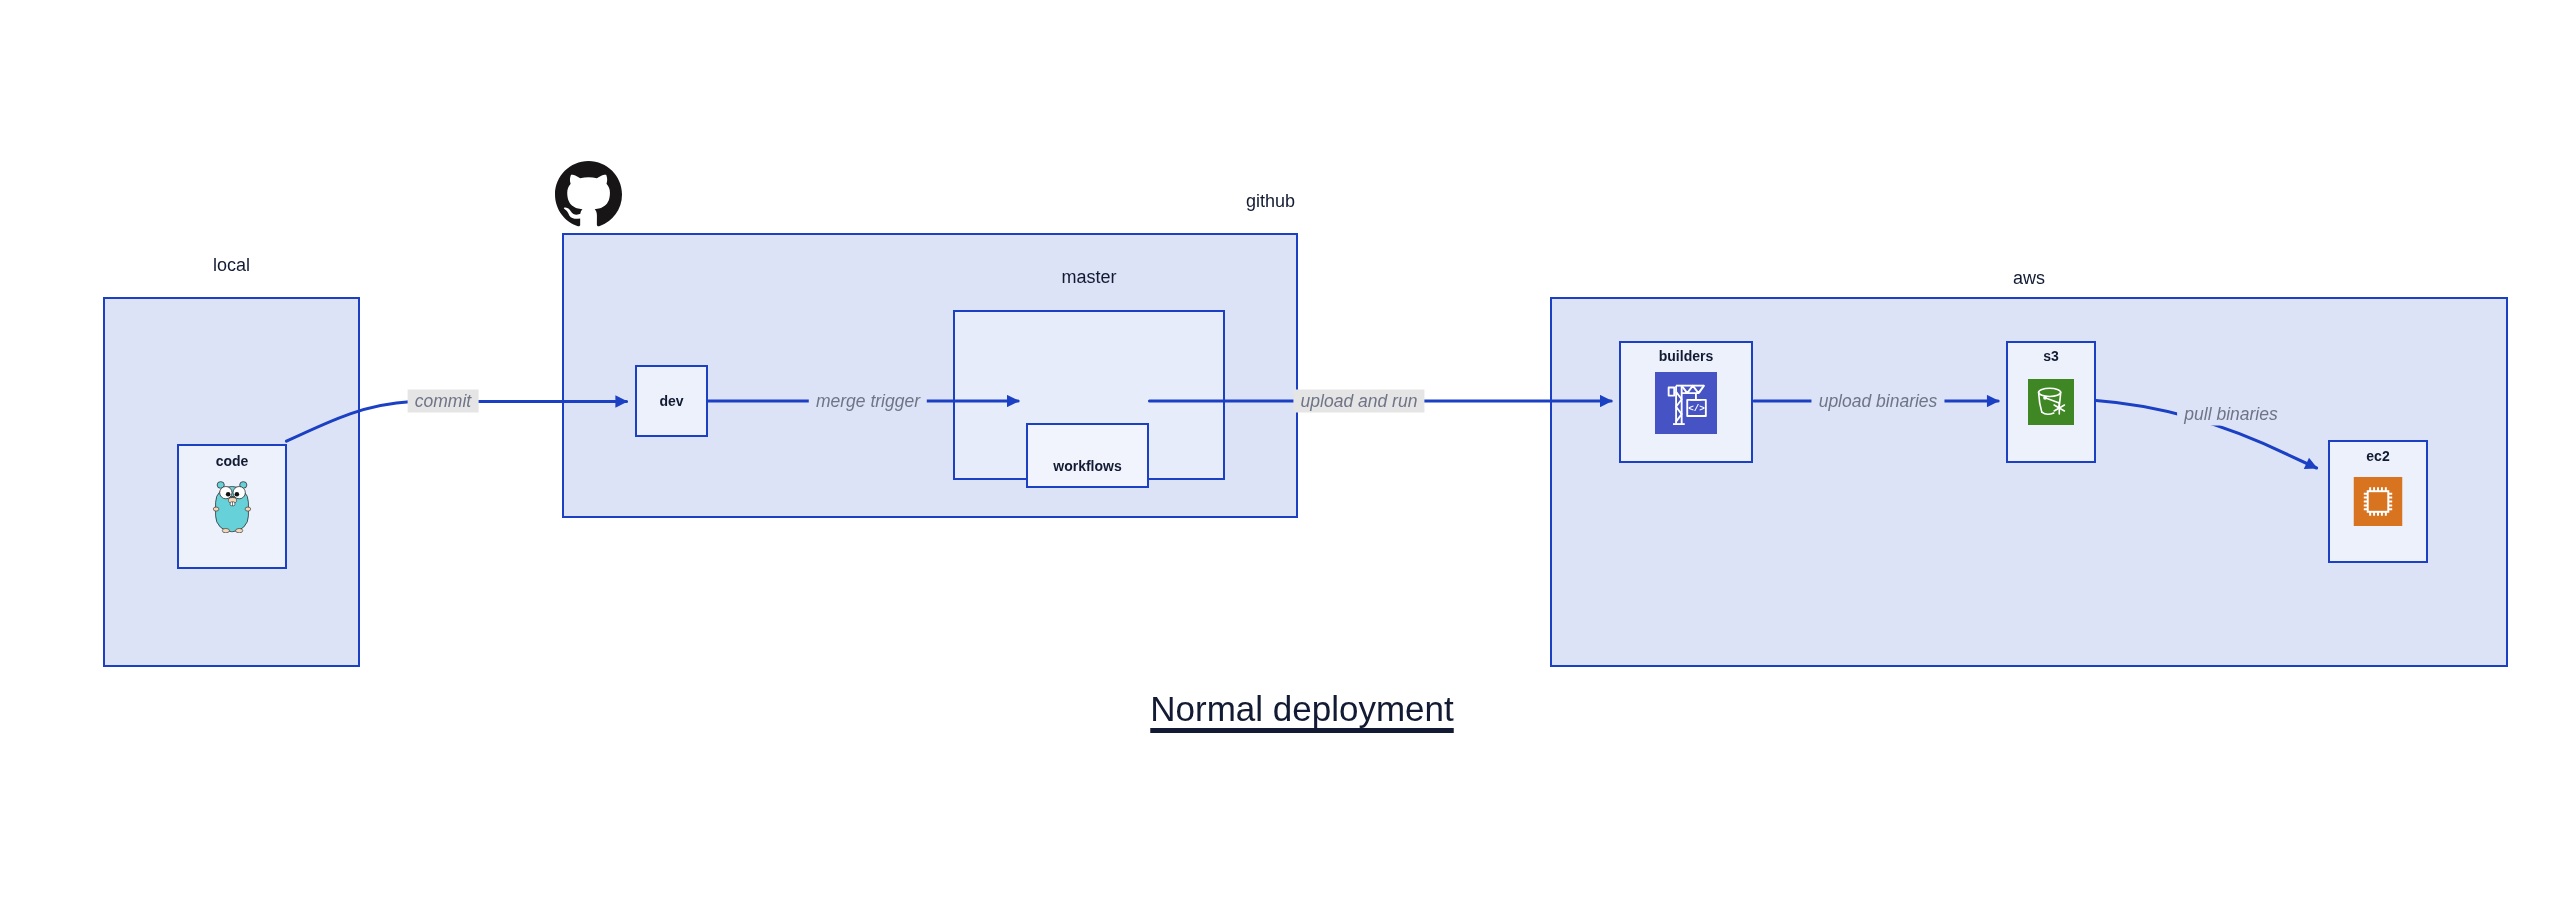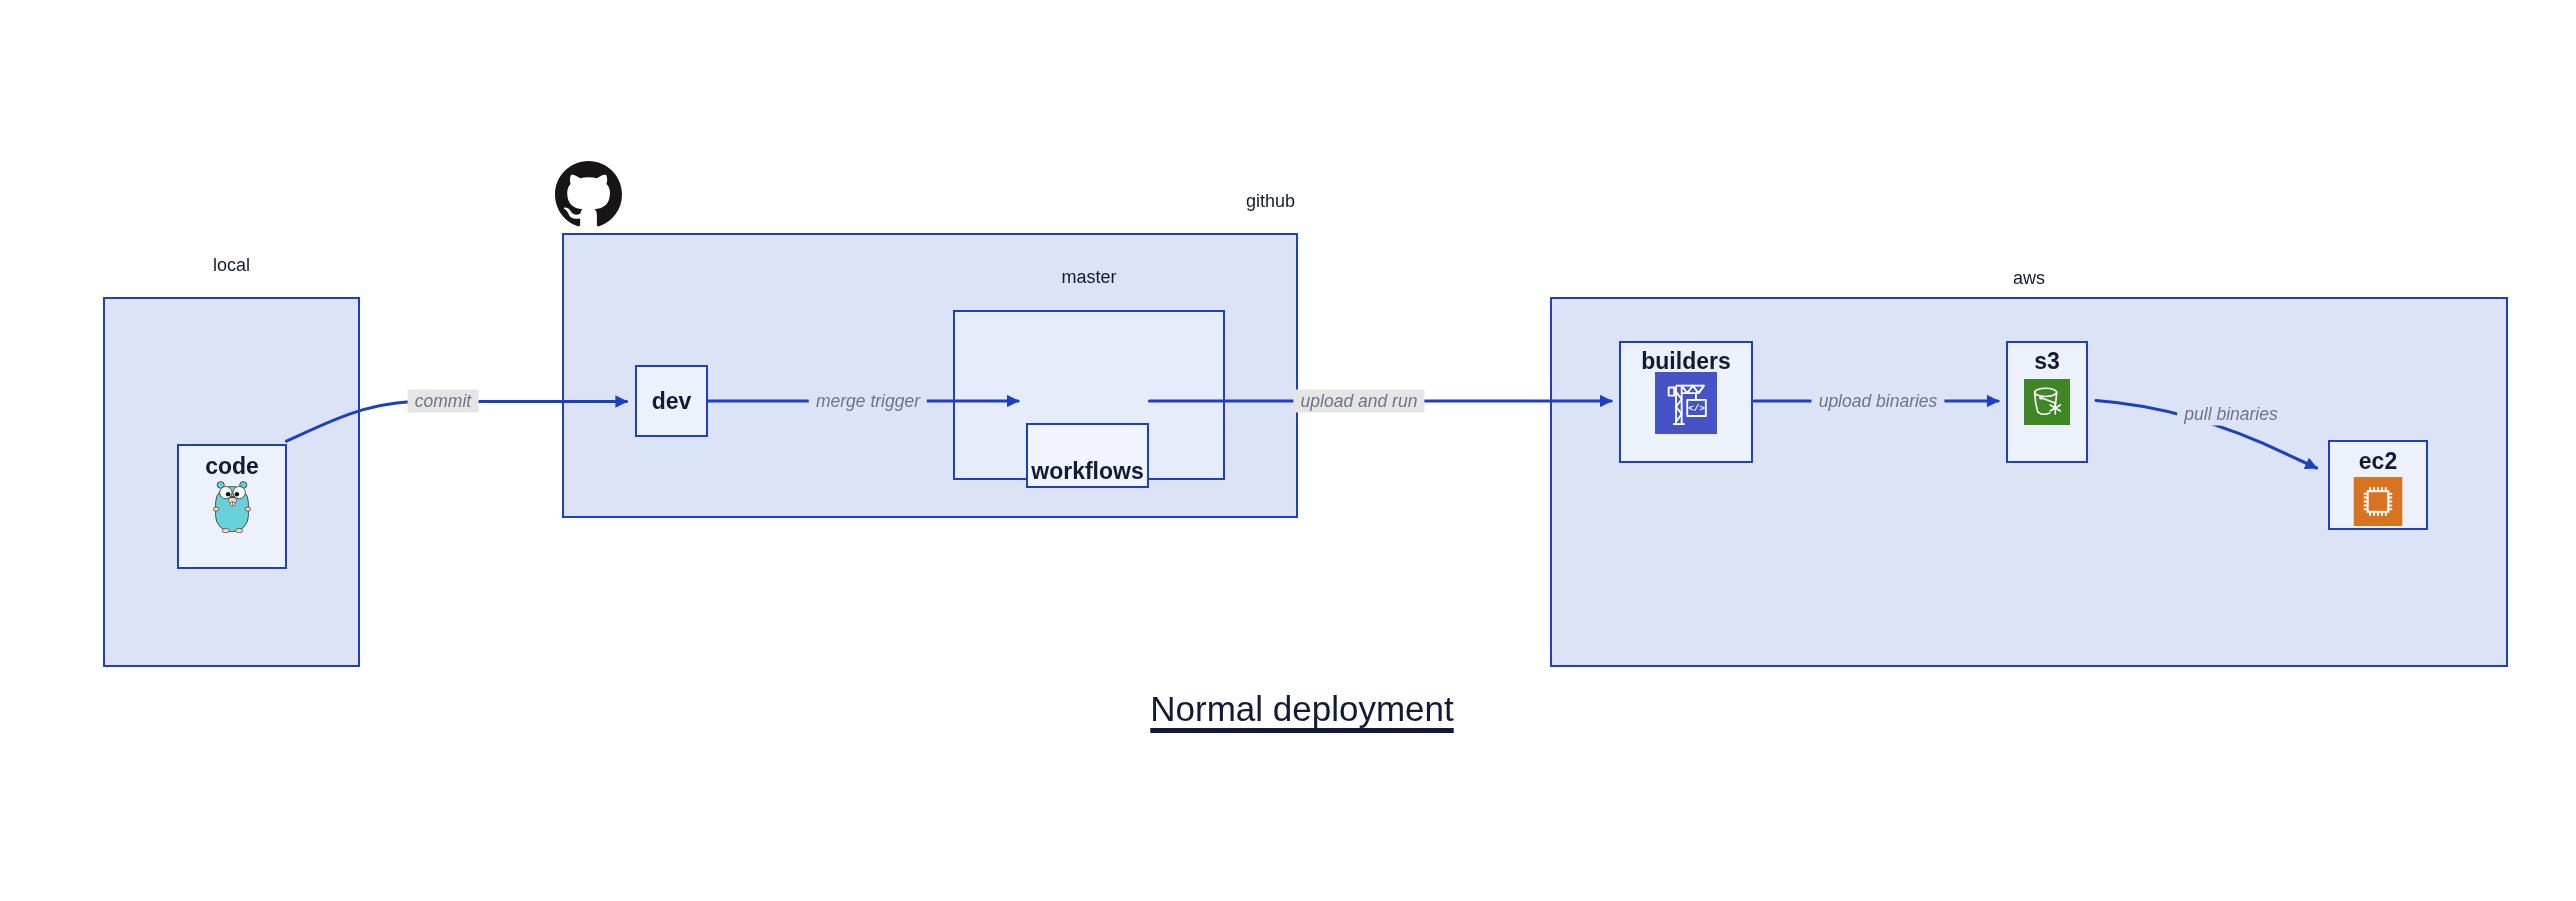--- a/index.html
+++ b/index.html
@@ -12,21 +12,21 @@
     --dark:#121b33;
     --egray:#6f7487;
   }
   #canvas{
     position:relative;width:2604px;height:902px;background:#ffffff;
     font-family:"Liberation Sans",sans-serif;overflow:hidden;
   }
   .gbox{position:absolute;border:2.6px solid var(--blue);background:var(--group-fill);box-sizing:border-box;}
   .nbox{position:absolute;border:2.6px solid var(--blue);background:var(--node-fill);box-sizing:border-box;}
   .group-label{position:absolute;font-size:18px;line-height:1.2;color:var(--dark);text-align:center;}
-  .node-label{position:absolute;left:0;width:100%;text-align:center;font-size:23px;font-weight:bold;color:var(--dark);}
+  .node-label{position:absolute;left:0;width:100%;text-align:center;font-size:14px;font-weight:bold;color:var(--dark);}
   .edge-label{
     position:absolute;transform:translate(-50%,-50%);
     font-size:17.5px;font-style:italic;color:var(--egray);
     padding:1px 7.2px;white-space:nowrap;z-index:5;
   }
   .bg-white{background:#e5e5e5;}
   .bg-group{background:var(--group-fill);}
   .icon{position:absolute;}
   #edges{position:absolute;left:0;top:0;z-index:2;}
   .title-wrap{position:absolute;left:0;top:689px;width:2604px;text-align:center;}
@@ -47,24 +47,24 @@
   #label-dev{position:static;}
   #box-master{left:953px;top:310px;width:272px;height:170px;background:var(--master-fill);}
   #label-master{left:953px;top:267px;width:272px;}
   #box-workflows{left:1026px;top:388px;width:123px;height:65px;background:var(--wf-fill);z-index:3;margin-top:35px;}
   #label-workflows{top:33px;}
   #box-aws{left:1550px;top:297px;width:958px;height:370px;}
   #label-aws{left:1550px;top:268px;width:958px;}
   #box-builders{left:1619px;top:341px;width:134px;height:122px;}
   #label-builders{top:5.2px;}
   #icon-codebuild{left:50%;transform:translateX(-50%);top:29px;width:62px;height:62px;}
-  #box-s3{left:2006px;top:341px;width:82px;height:122px;}
+  #box-s3{left:2006px;top:341px;width:90px;height:122px;}
   #label-s3{top:5.2px;}
   #icon-s3{left:50%;transform:translateX(-50%);top:36px;width:46px;height:46px;}
-  #box-ec2{left:2328px;top:440px;width:100px;height:90px;}
+  #box-ec2{left:2328px;top:440px;width:100px;height:123px;}
   #label-ec2{top:6.2px;}
   #icon-ec2{left:50%;transform:translateX(-50%);top:35px;width:49px;height:49px;}
   
   #el-commit{left:443px;top:401px;}
   #el-merge{left:868px;top:401px;}
   #el-uploadrun{left:1359px;top:401px;}
   #el-uploadbin{left:1878px;top:401px;}
   #el-pullbin{left:2231px;top:414px;}
 </style>
 </head>

